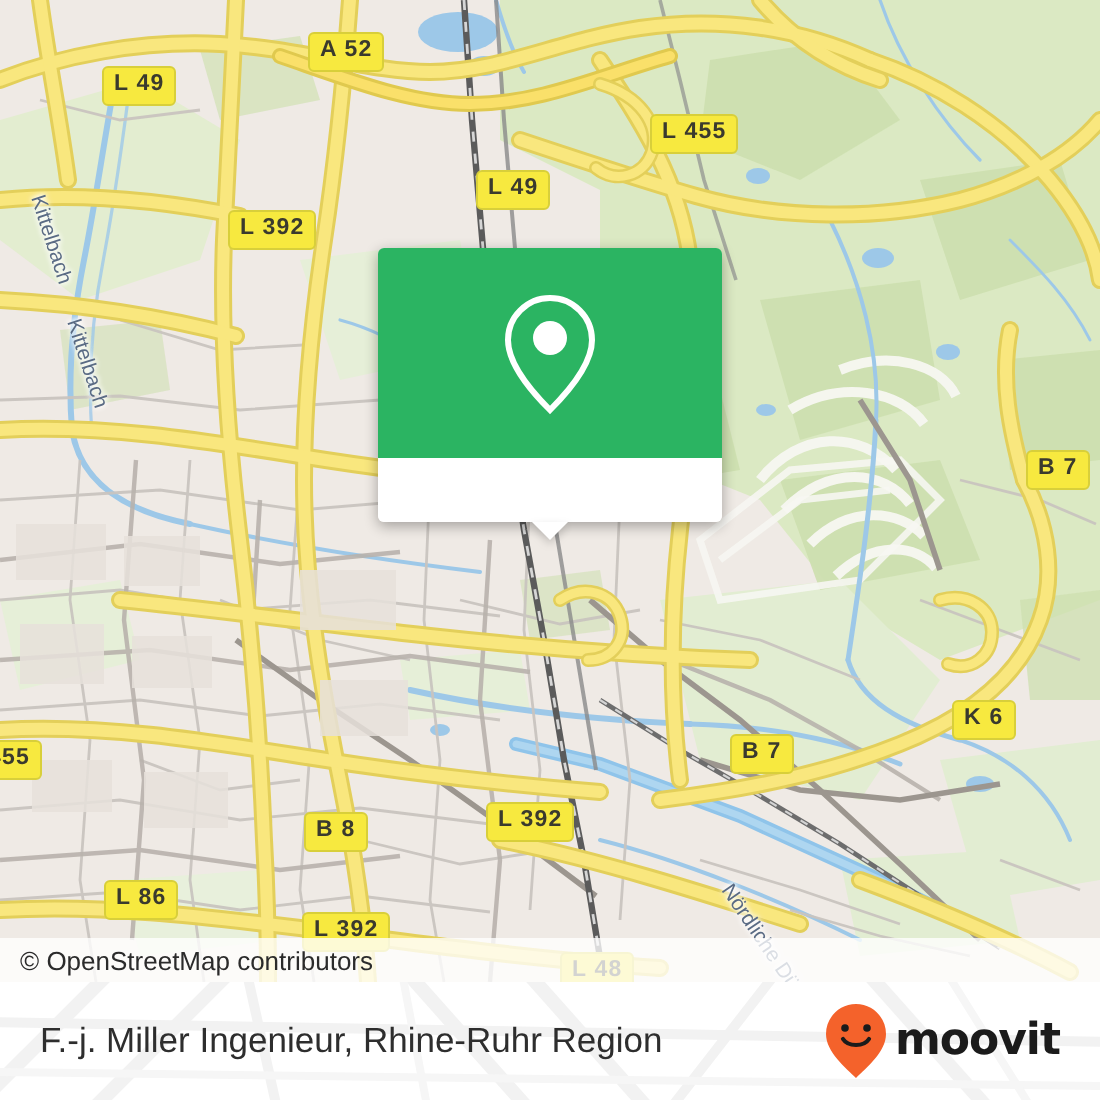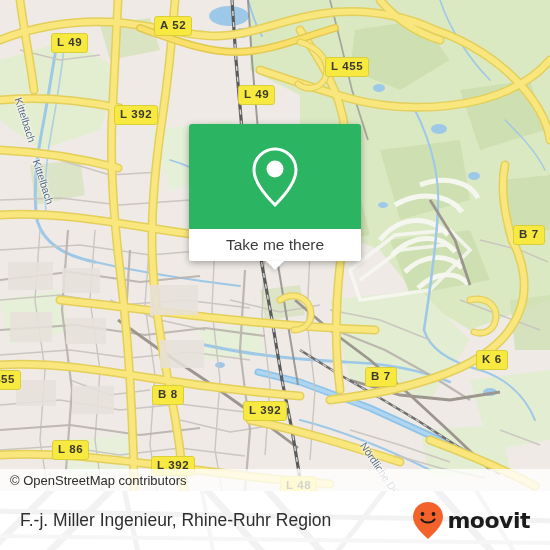--- a/index.html
+++ b/index.html
@@ -343,21 +343,21 @@
     </svg>
 
     <div class="shield" style="left:138px;top:16px;margin-left:16px;">A 52</div>
     <div class="shield" style="left:51px;top:33px;">L 49</div>
     <div class="shield" style="left:325px;top:57px;">L 455</div>
     <div class="shield" style="left:238px;top:85px;">L 49</div>
     <div class="shield" style="left:114px;top:105px;">L 392</div>
     <div class="shield" style="left:513px;top:225px;">B 7</div>
     <div class="shield" style="left:476px;top:350px;">K 6</div>
     <div class="shield" style="left:365px;top:367px;">B 7</div>
-    <div class="shield" style="left:152px;top:385px;">B 8</div>
+    <div class="shield" style="left:152px;top:406px;">B 8</div>
     <div class="shield" style="left:-12px;top:370px;">455</div>
     <div class="shield" style="left:243px;top:401px;">L 392</div>
     <div class="shield" style="left:52px;top:440px;">L 86</div>
     <div class="shield" style="left:151px;top:456px;">L 392</div>
     <div class="shield" style="left:280px;top:476px;">L 48</div>
 
     <div class="water-label" style="left:24px;top:96px;transform:rotate(72deg);transform-origin:left top;">Kittelbach</div>
     <div class="water-label" style="left:42px;top:158px;transform:rotate(72deg);transform-origin:left top;">Kittelbach</div>
     <div class="water-label" style="left:368px;top:440px;transform:rotate(56deg);transform-origin:left top;">Nördliche Düssel</div>
 
@@ -367,21 +367,20 @@
   </div>
 
   <div id="popup">
     <div id="popup-green">
       <svg width="54" height="64" viewBox="0 0 54 64">
         <path d="M27 4 C15.4 4 6 13.4 6 25 C6 38 20 53 27 60 C34 53 48 38 48 25 C48 13.4 38.6 4 27 4 Z" fill="none" stroke="#ffffff" stroke-width="3"></path>
         <circle cx="27" cy="24" r="8.5" fill="#ffffff"></circle>
       </svg>
     </div>
     <div id="popup-foot">
-      <div id="popup-foot-label">Take me there</div>
       <div id="popup-tail"></div>
     </div>
   </div>
 
   <div id="footer">
     <svg id="footer-bg" width="550" height="59" viewBox="0 0 550 59">
       <rect x="0" y="0" width="550" height="59" fill="#ffffff"></rect>
       <g stroke="#f2f2f2" stroke-width="7" fill="none">
         <path d="M-20 70 L70 -20"></path>
         <path d="M40 70 L130 -20"></path>

